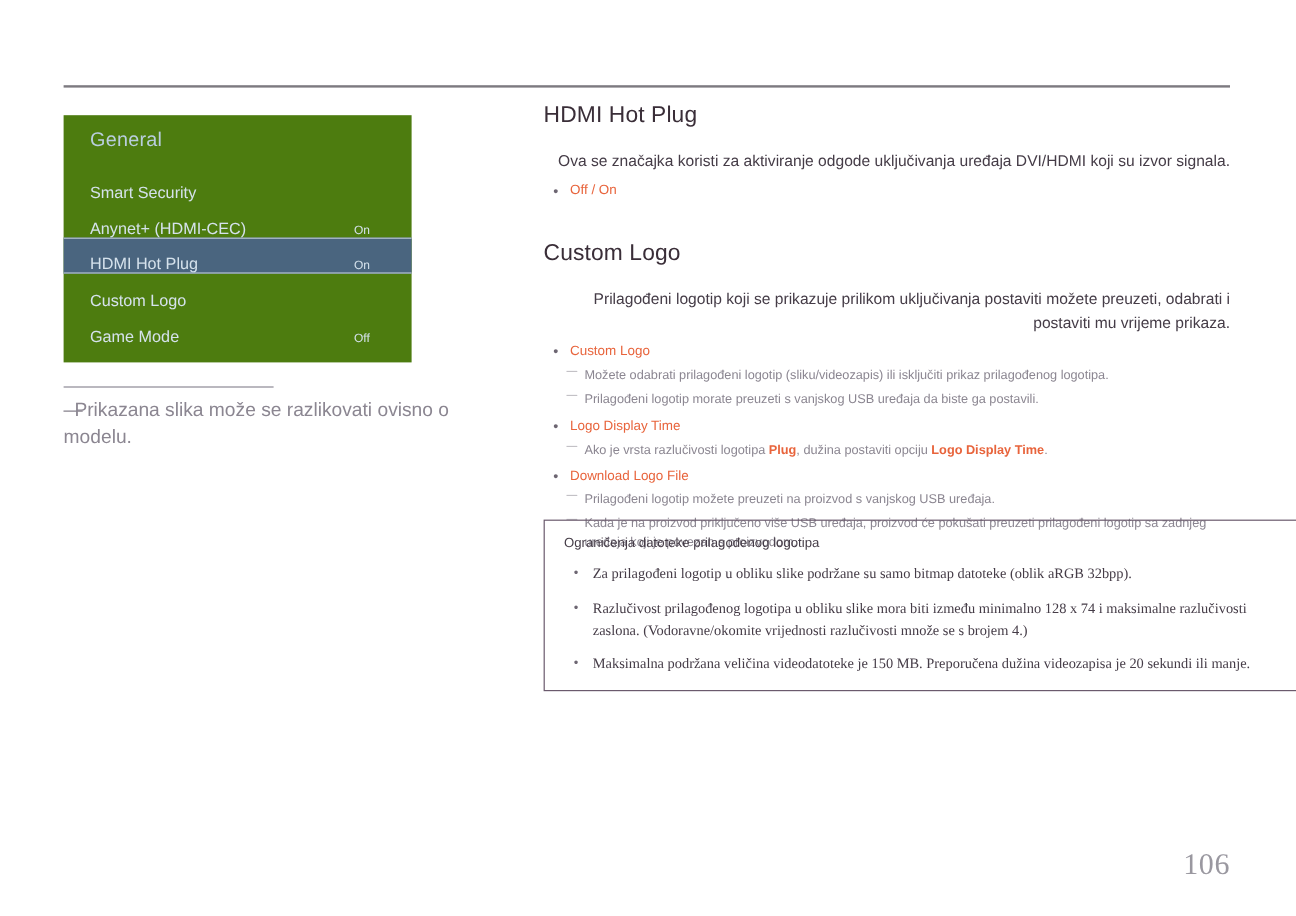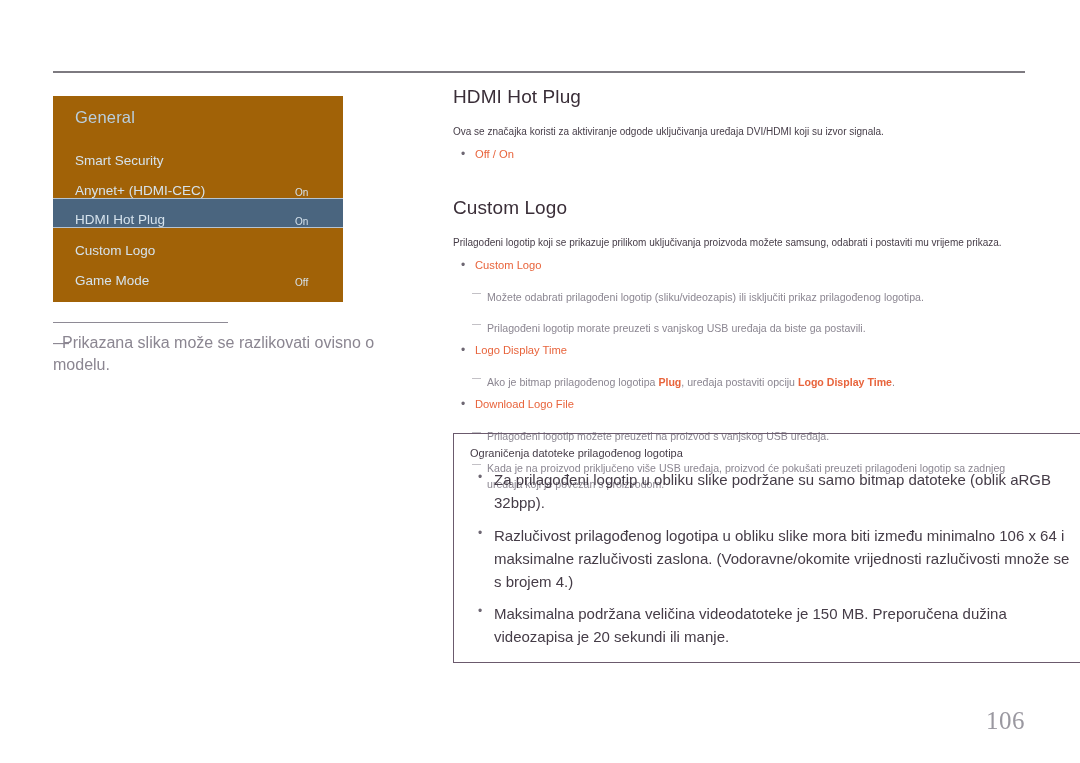--- a/index.html
+++ b/index.html
@@ -25,21 +25,21 @@
     height: 2px;
     background: #7d7a80;
   }
 
   
   .osd {
     position: absolute;
     left: 53px;
     top: 96px;
     width: 290px;
-    background: #a16207;
+    background: #4d7c0f;
     padding: 0;
     box-sizing: border-box;
   }
   .osd-title {
     color: #b9cede;
     font-size: 16.5px;
     padding: 12px 0 11px 22px;
     letter-spacing: .2px;
   }
   .osd-row {
@@ -101,24 +101,25 @@
     font-size: 19px;
     font-weight: normal;
     color: #3a2e38;
     margin: 0 0 16px 0;
     letter-spacing: .1px;
   }
   h2.sec.second {
     margin-top: 34px;
   }
   p.body {
-    font-size: 10px;
+    font-size: 13px;
     color: #453c47;
     margin: 0 0 7px 0;
     line-height: 1.5;
+    text-align: right;
   }
 
   ul.bul {
     list-style: none;
     margin: 0;
     padding: 0;
   }
   li.bul-item {
     position: relative;
     padding-left: 22px;
@@ -131,21 +132,21 @@
     content: "•";
     position: absolute;
     left: 8px;
     top: -1px;
     color: #6d6672;
     font-size: 12px;
   }
   .dash-line {
     position: relative;
     padding-left: 34px;
-    margin: 16px 0 4px 0;
+    margin: 4px 0 4px 0;
     font-size: 10.6px;
     color: #8b8691;
     line-height: 1.5;
   }
   .dash-line::before {
     content: "―";
     position: absolute;
     left: 19px;
     top: -3px;
     color: #a39fa8;
@@ -171,23 +172,24 @@
   }
   ul.box-list {
     list-style: none;
     margin: 0;
     padding: 0;
   }
   ul.box-list li {
     position: relative;
     padding-left: 26px;
     margin: 0 0 10px 0;
-    font-size: 15px;
+    font-size: 12px;
     color: #453c47;
     line-height: 1.52;
+    font-family: Liberation Serif, serif;
   }
   ul.box-list li:last-child { margin-bottom: 2px; margin-top: 10px; }
   ul.box-list li::before {
     content: "•";
     position: absolute;
     left: 10px;
     top: -1px;
     color: #6d6672;
     font-size: 12px;
   }
@@ -246,40 +248,40 @@
 
 <div class="content">
 
   <h2 class="sec">HDMI Hot Plug</h2>
   <p class="body">Ova se značajka koristi za aktiviranje odgode uključivanja uređaja DVI/HDMI koji su izvor signala.</p>
   <ul class="bul">
     <li class="bul-item">Off / On</li>
   </ul>
 
   <h2 class="sec second">Custom Logo</h2>
-  <p class="body">Prilagođeni logotip koji se prikazuje prilikom uključivanja proizvoda možete samsung, odabrati i postaviti mu vrijeme prikaza.</p>
+  <p class="body">Prilagođeni logotip koji se prikazuje prilikom uključivanja postaviti možete preuzeti, odabrati i postaviti mu vrijeme prikaza.</p>
 
   <ul class="bul">
 
     <li class="bul-item">Custom Logo</li>
     <div class="dash-line">Možete odabrati prilagođeni logotip (sliku/videozapis) ili isključiti prikaz prilagođenog logotipa.</div>
     <div class="dash-line">Prilagođeni logotip morate preuzeti s vanjskog USB uređaja da biste ga postavili.</div>
 
     <li class="bul-item">Logo Display Time</li>
-    <div class="dash-line"><span>Ako je bitmap prilagođenog logotipa </span><span class="hl">Plug</span><span>, uređaja postaviti opciju </span><span class="hl">Logo Display Time</span><span>.</span></div>
+    <div class="dash-line"><span>Ako je vrsta razlučivosti logotipa </span><span class="hl">Plug</span><span>, dužina postaviti opciju </span><span class="hl">Logo Display Time</span><span>.</span></div>
 
     <li class="bul-item">Download Logo File</li>
     <div class="dash-line">Prilagođeni logotip možete preuzeti na proizvod s vanjskog USB uređaja.</div>
     <div class="dash-line">Kada je na proizvod priključeno više USB uređaja, proizvod će pokušati preuzeti prilagođeni logotip sa zadnjeg uređaja koji je povezan s proizvodom.</div>
 
   </ul>
 </div>
 
 <div class="note-box">
   <div class="note-box-title">Ograničenja datoteke prilagođenog logotipa</div>
   <ul class="box-list">
     <li>Za prilagođeni logotip u obliku slike podržane su samo bitmap datoteke (oblik aRGB 32bpp).</li>
-    <li>Razlučivost prilagođenog logotipa u obliku slike mora biti između minimalno 106 x 64 i maksimalne razlučivosti zaslona. (Vodoravne/okomite vrijednosti razlučivosti množe se s brojem 4.)</li>
+    <li>Razlučivost prilagođenog logotipa u obliku slike mora biti između minimalno 128 x 74 i maksimalne razlučivosti zaslona. (Vodoravne/okomite vrijednosti razlučivosti množe se s brojem 4.)</li>
     <li>Maksimalna podržana veličina videodatoteke je 150 MB. Preporučena dužina videozapisa je 20 sekundi ili manje.</li>
   </ul>
 </div>
 
 <div class="page-num">106</div>
 
 </body></html>

